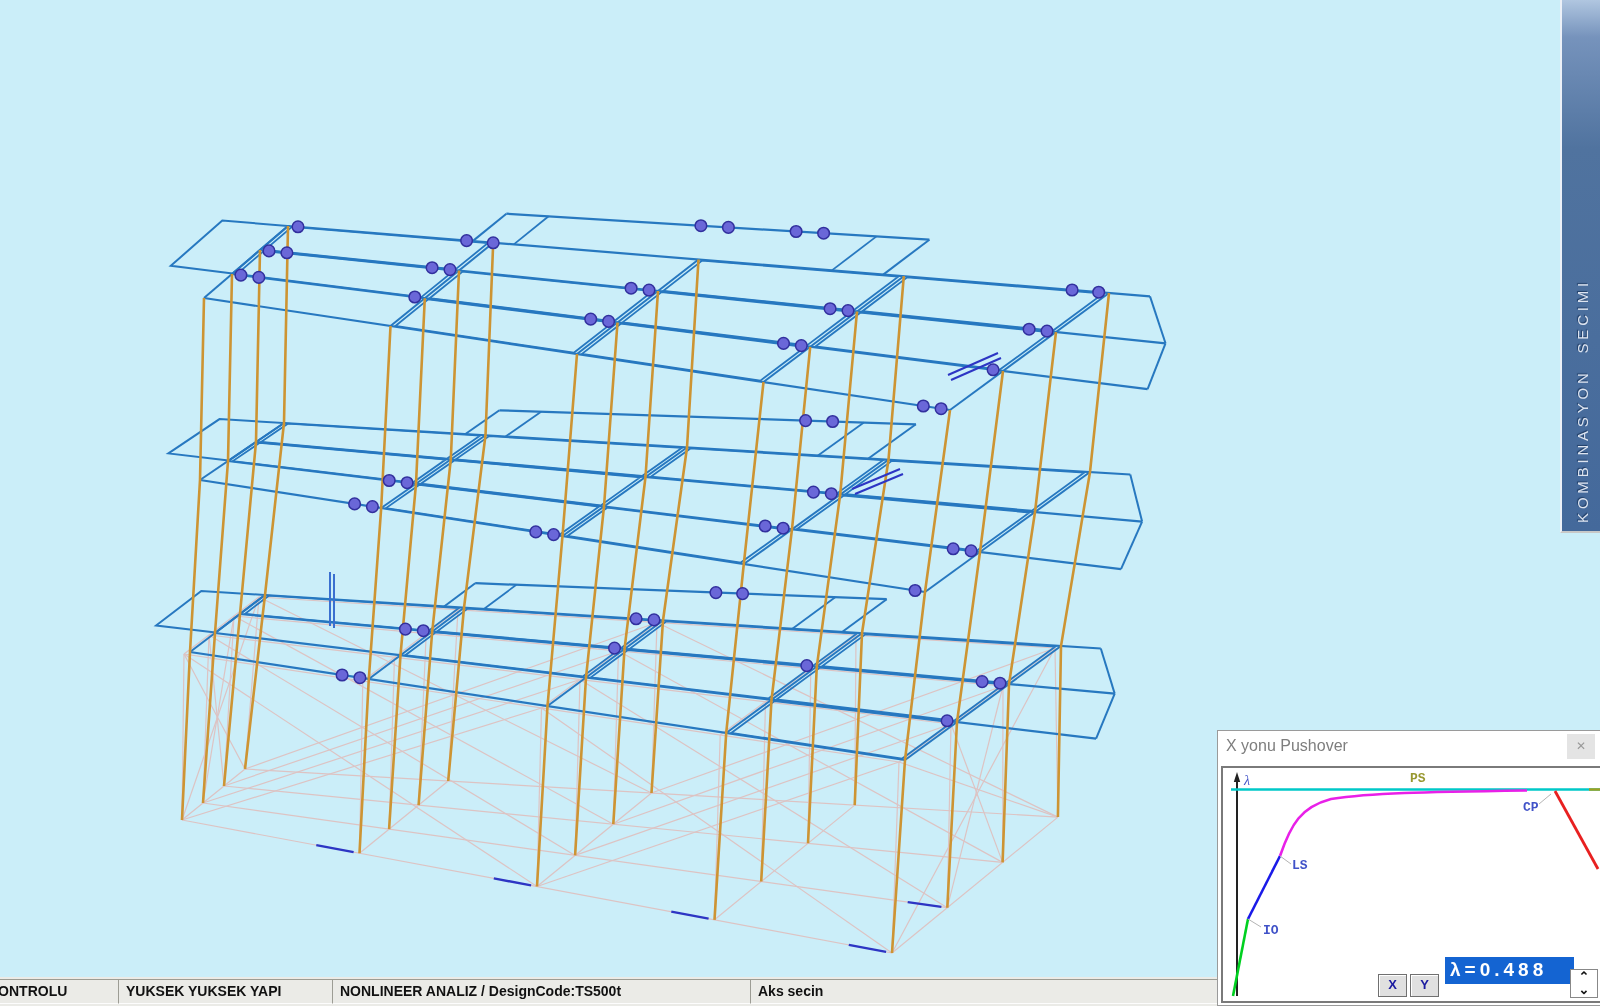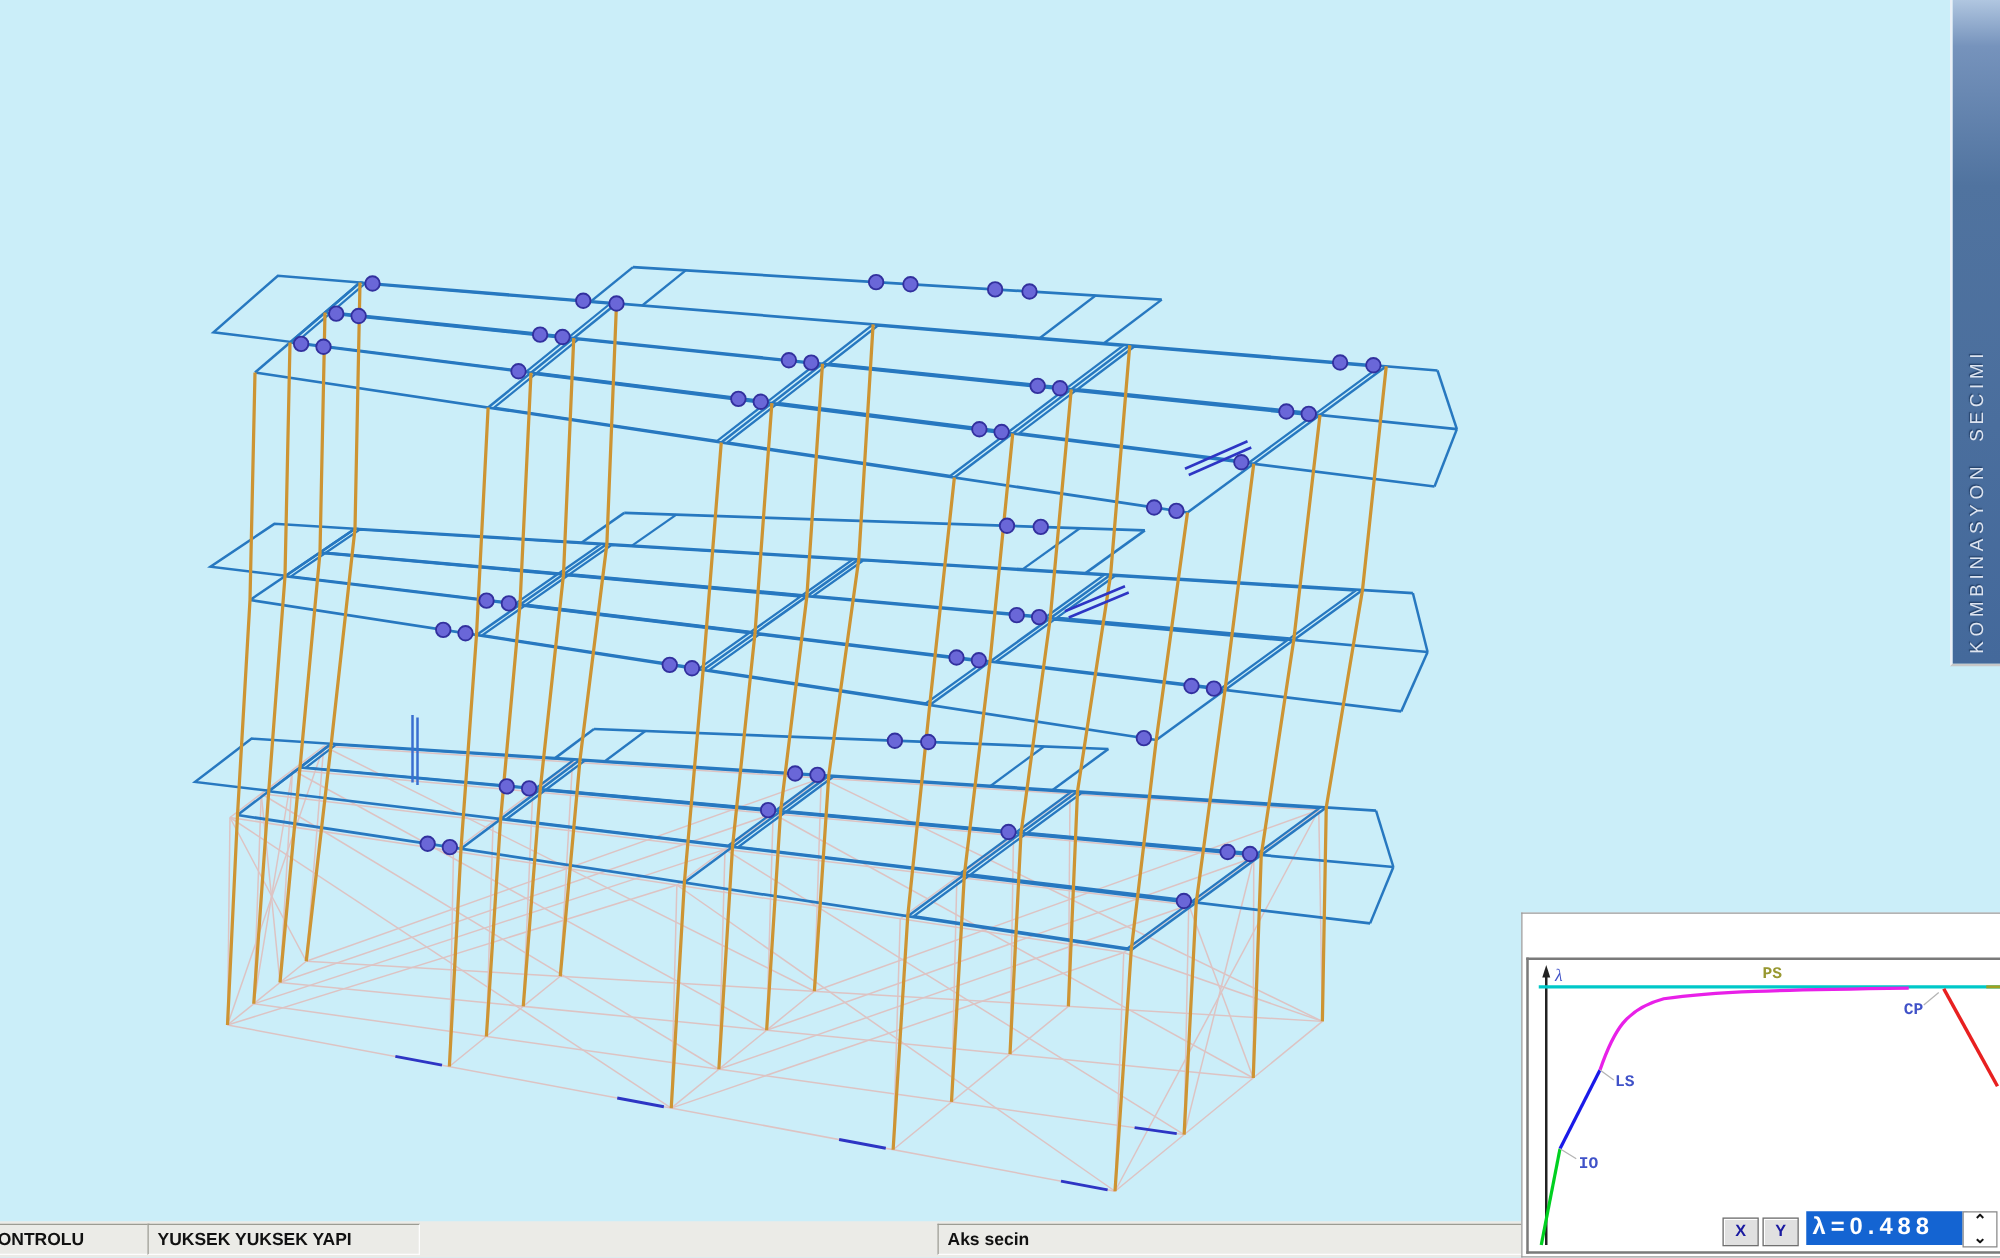--- a/index.html
+++ b/index.html
@@ -21,21 +21,21 @@
  color:#7e7e7e;font-size:16px;}
 #dlgtitle span{position:absolute;left:8px;top:6px;}
 #closebtn{position:absolute;right:6px;top:3px;width:28px;height:25px;background:#e4e4e4;
  color:#999;text-align:center;line-height:24px;font-size:12px;}
 #chart{position:absolute;left:3px;top:35px;width:380px;height:233px;
  border:2px solid #7a7a7a;border-right:none;background:#fff;}
 .mono{font-family:"Liberation Mono",monospace;font-weight:bold;}
 .btn{position:absolute;width:27px;height:21px;background:#e0e0e0;
  border:1px solid #707070;box-shadow:inset 1px 1px 0 #fff;
  color:#1a1aa0;font-weight:bold;font-size:13px;text-align:center;line-height:20px;}
-#lambox{position:absolute;left:227px;top:238px;width:124px;height:27px;background:#1464d2;
+#lambox{position:absolute;left:227px;top:226px;width:124px;height:27px;background:#1464d2;
  color:#fff;font-size:19px;font-weight:bold;line-height:26px;padding-left:5px;
  letter-spacing:4px;}
 #spin{position:absolute;left:352px;top:238px;width:26px;height:27px;background:#fff;
  border:1px solid #888;color:#111;}
 #spin div{height:13px;text-align:center;font-size:13px;line-height:13px;font-weight:bold;}
 </style></head><body>
 <svg id="canvas" width="1600" height="1006" viewBox="0 0 1600 1006">
 <line x1="892.0" y1="953.0" x2="182.0" y2="820.0" stroke="#ddc3c3" stroke-width="1.2"></line>
 <line x1="947.3" y1="907.7" x2="203.0" y2="803.0" stroke="#ddc3c3" stroke-width="1.2"></line>
 <line x1="1002.6" y1="862.4" x2="224.0" y2="786.0" stroke="#ddc3c3" stroke-width="1.2"></line>
@@ -263,23 +263,28 @@
 <circle cx="715.9" cy="592.6" r="5.8" fill="#6a67d8" stroke="#32309e" stroke-width="1.5"></circle>
 <circle cx="1098.7" cy="292.2" r="5.8" fill="#6a67d8" stroke="#32309e" stroke-width="1.5"></circle>
 <circle cx="1072.1" cy="290.0" r="5.8" fill="#6a67d8" stroke="#32309e" stroke-width="1.5"></circle>
 </svg>
 <div id="tab">
     <span>KOMBINASYON&nbsp;&nbsp;SECIMI</span>
   </div>
 <div id="status">
  <div class="cell" style="left:-20px;width:131px;">KONTROLU</div>
  <div class="cell" style="left:118px;width:209px;">YUKSEK YUKSEK YAPI</div>
+ <div class="cell" style="left:332px;width:413px;">NONLINEER ANALIZ / DesignCode:TS500t</div>
  <div class="cell" style="left:750px;width:860px;">Aks secin</div>
 </div>
 <div id="dlg">
+ <div id="dlgtitle">
+      <span>X yonu Pushover</span>
+      <div id="closebtn">✕</div>
+    </div>
  <div id="chart">
   <svg width="378" height="229" viewBox="0 0 378 229" style="overflow:visible">
    <line x1="14" y1="8" x2="14" y2="228" stroke="#222" stroke-width="2"></line>
    <path d="M14 4 l-3.2 10 h6.4 z" fill="#222"></path>
    <line x1="8" y1="21.5" x2="378" y2="21.5" stroke="#00c8c8" stroke-width="2.5"></line>
    <line x1="366" y1="21.5" x2="378" y2="21.5" stroke="#a0a020" stroke-width="2.5"></line>
    <text x="21" y="17" fill="#4052c8" font-size="14" font-style="italic" font-family="Liberation Serif,serif">λ</text>
    <text x="187" y="14" fill="#989830" font-size="13" class="mono">PS</text>
    <polyline points="10,228 25,151" stroke="#00d020" stroke-width="2.6" fill="none"></polyline>
    <polyline points="25,151 57,88" stroke="#1a1ae8" stroke-width="2.6" fill="none"></polyline>

